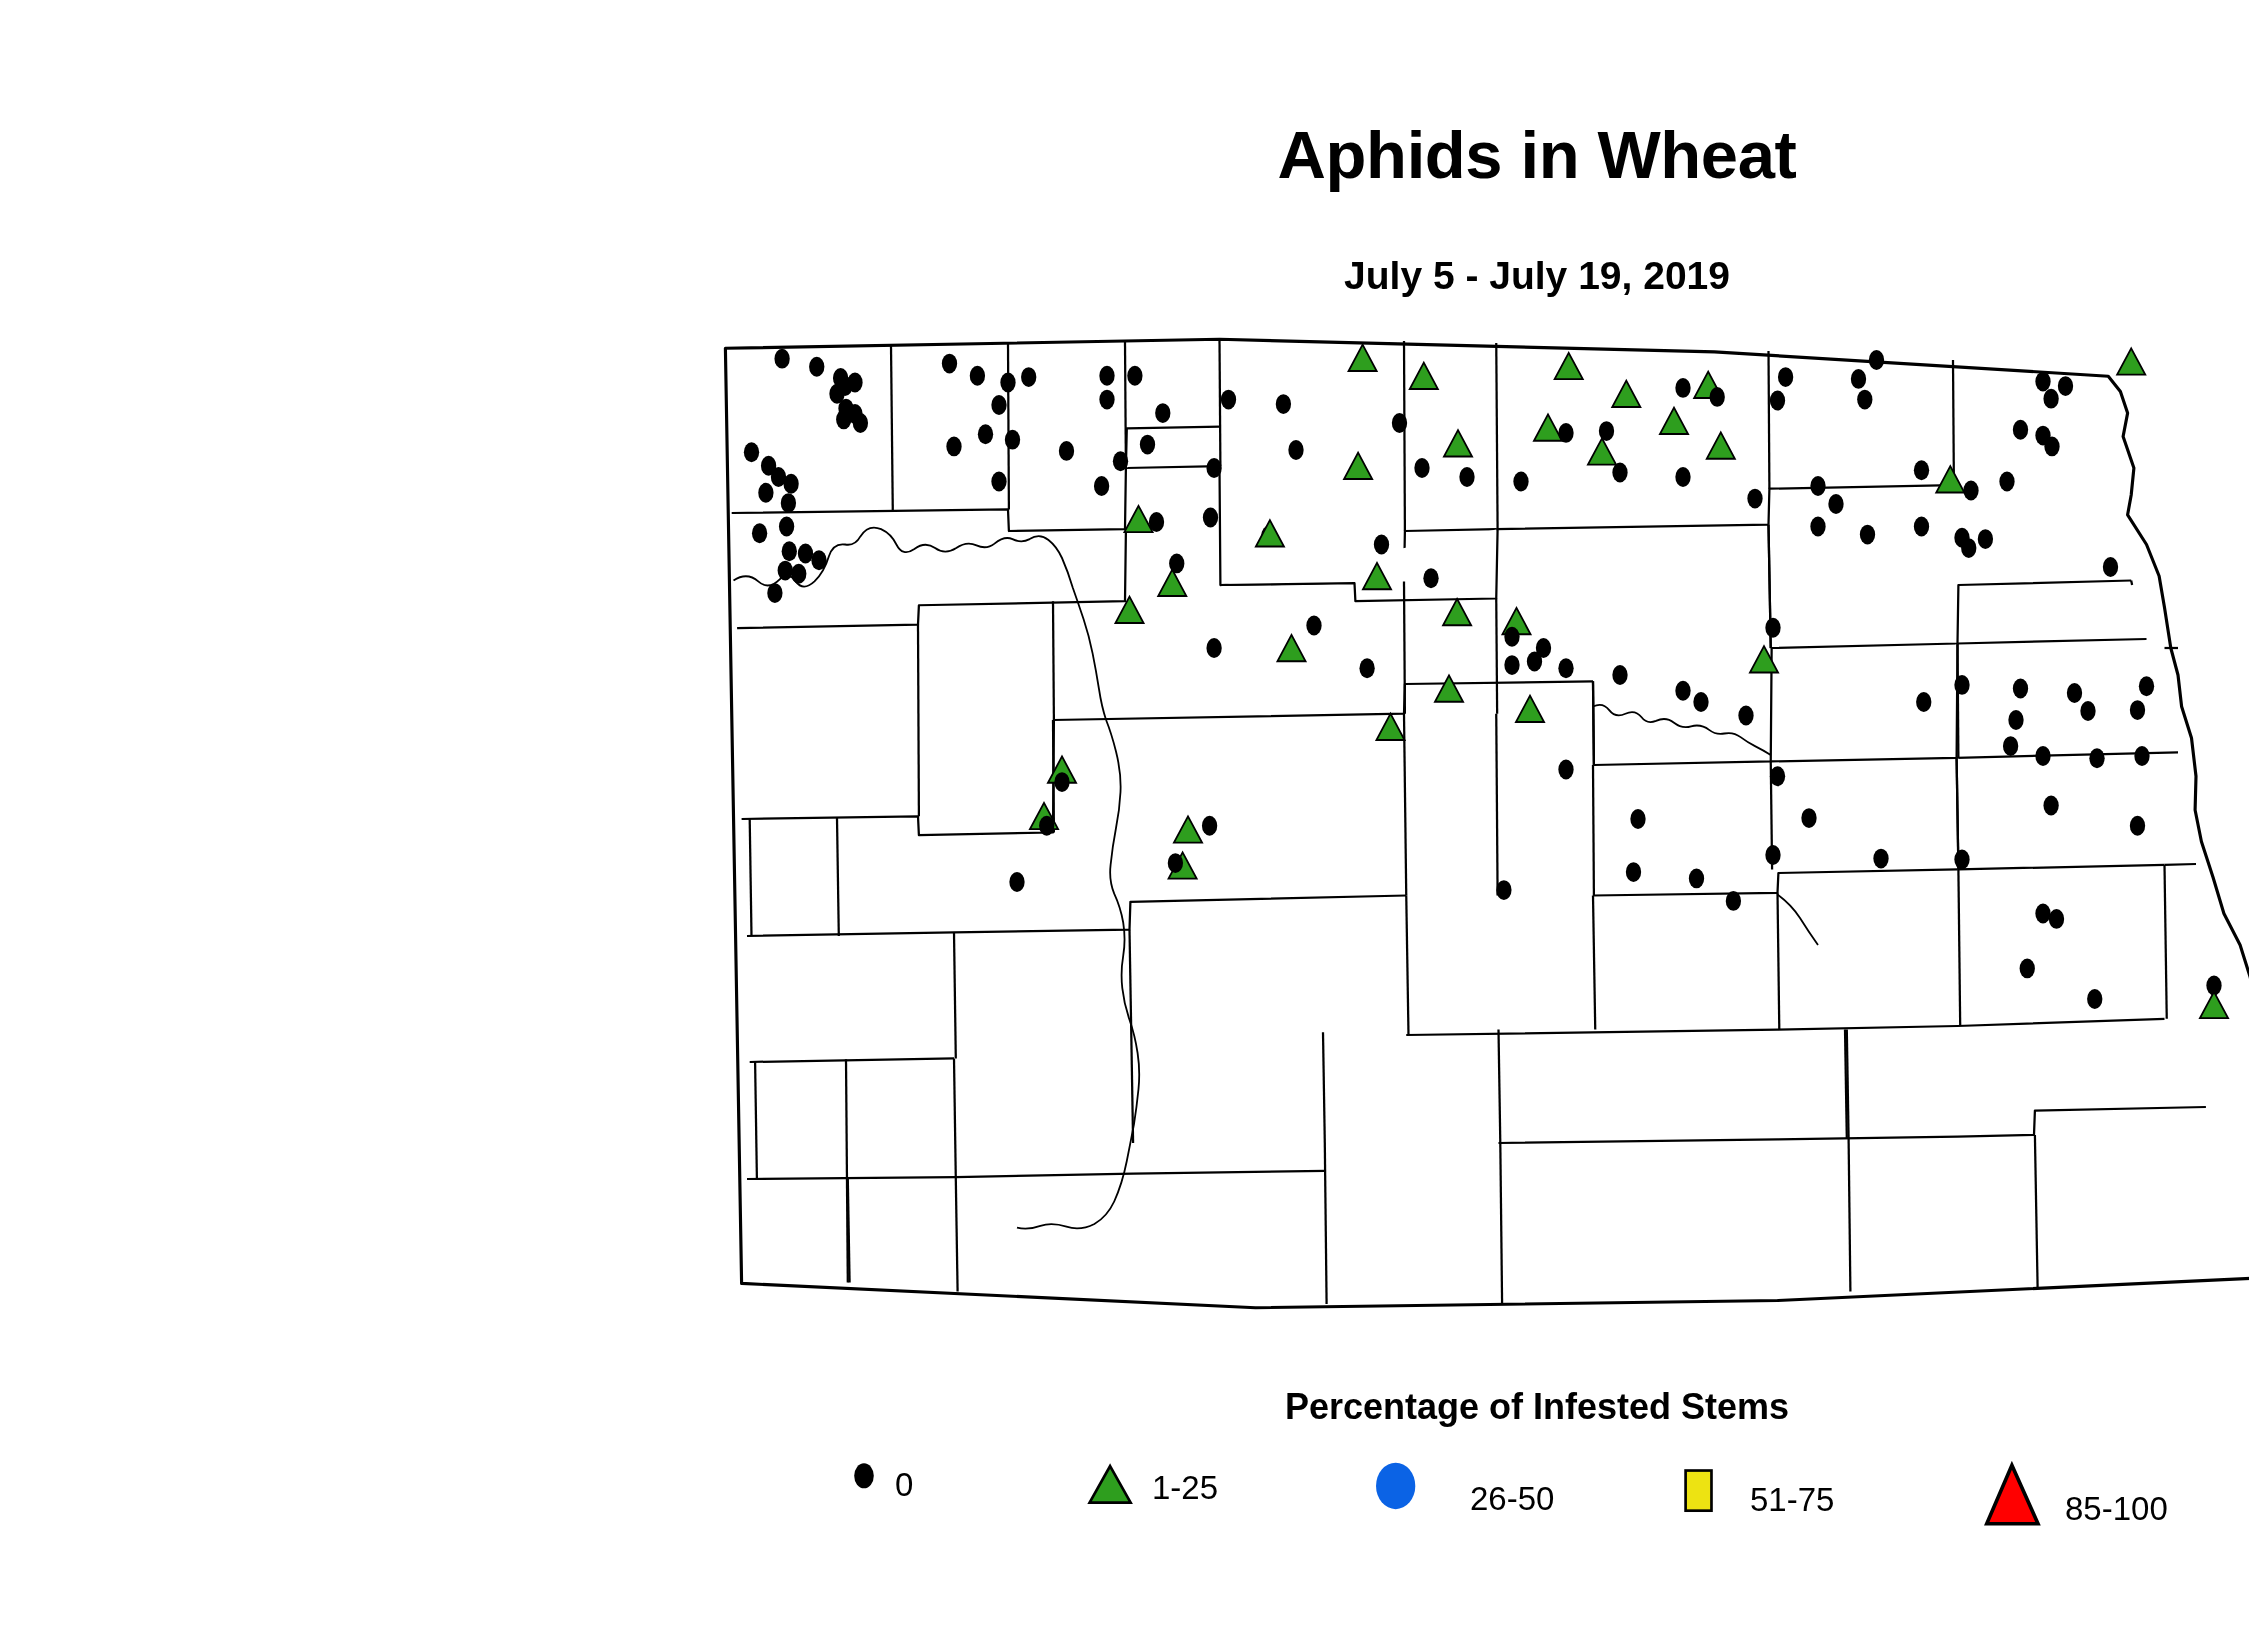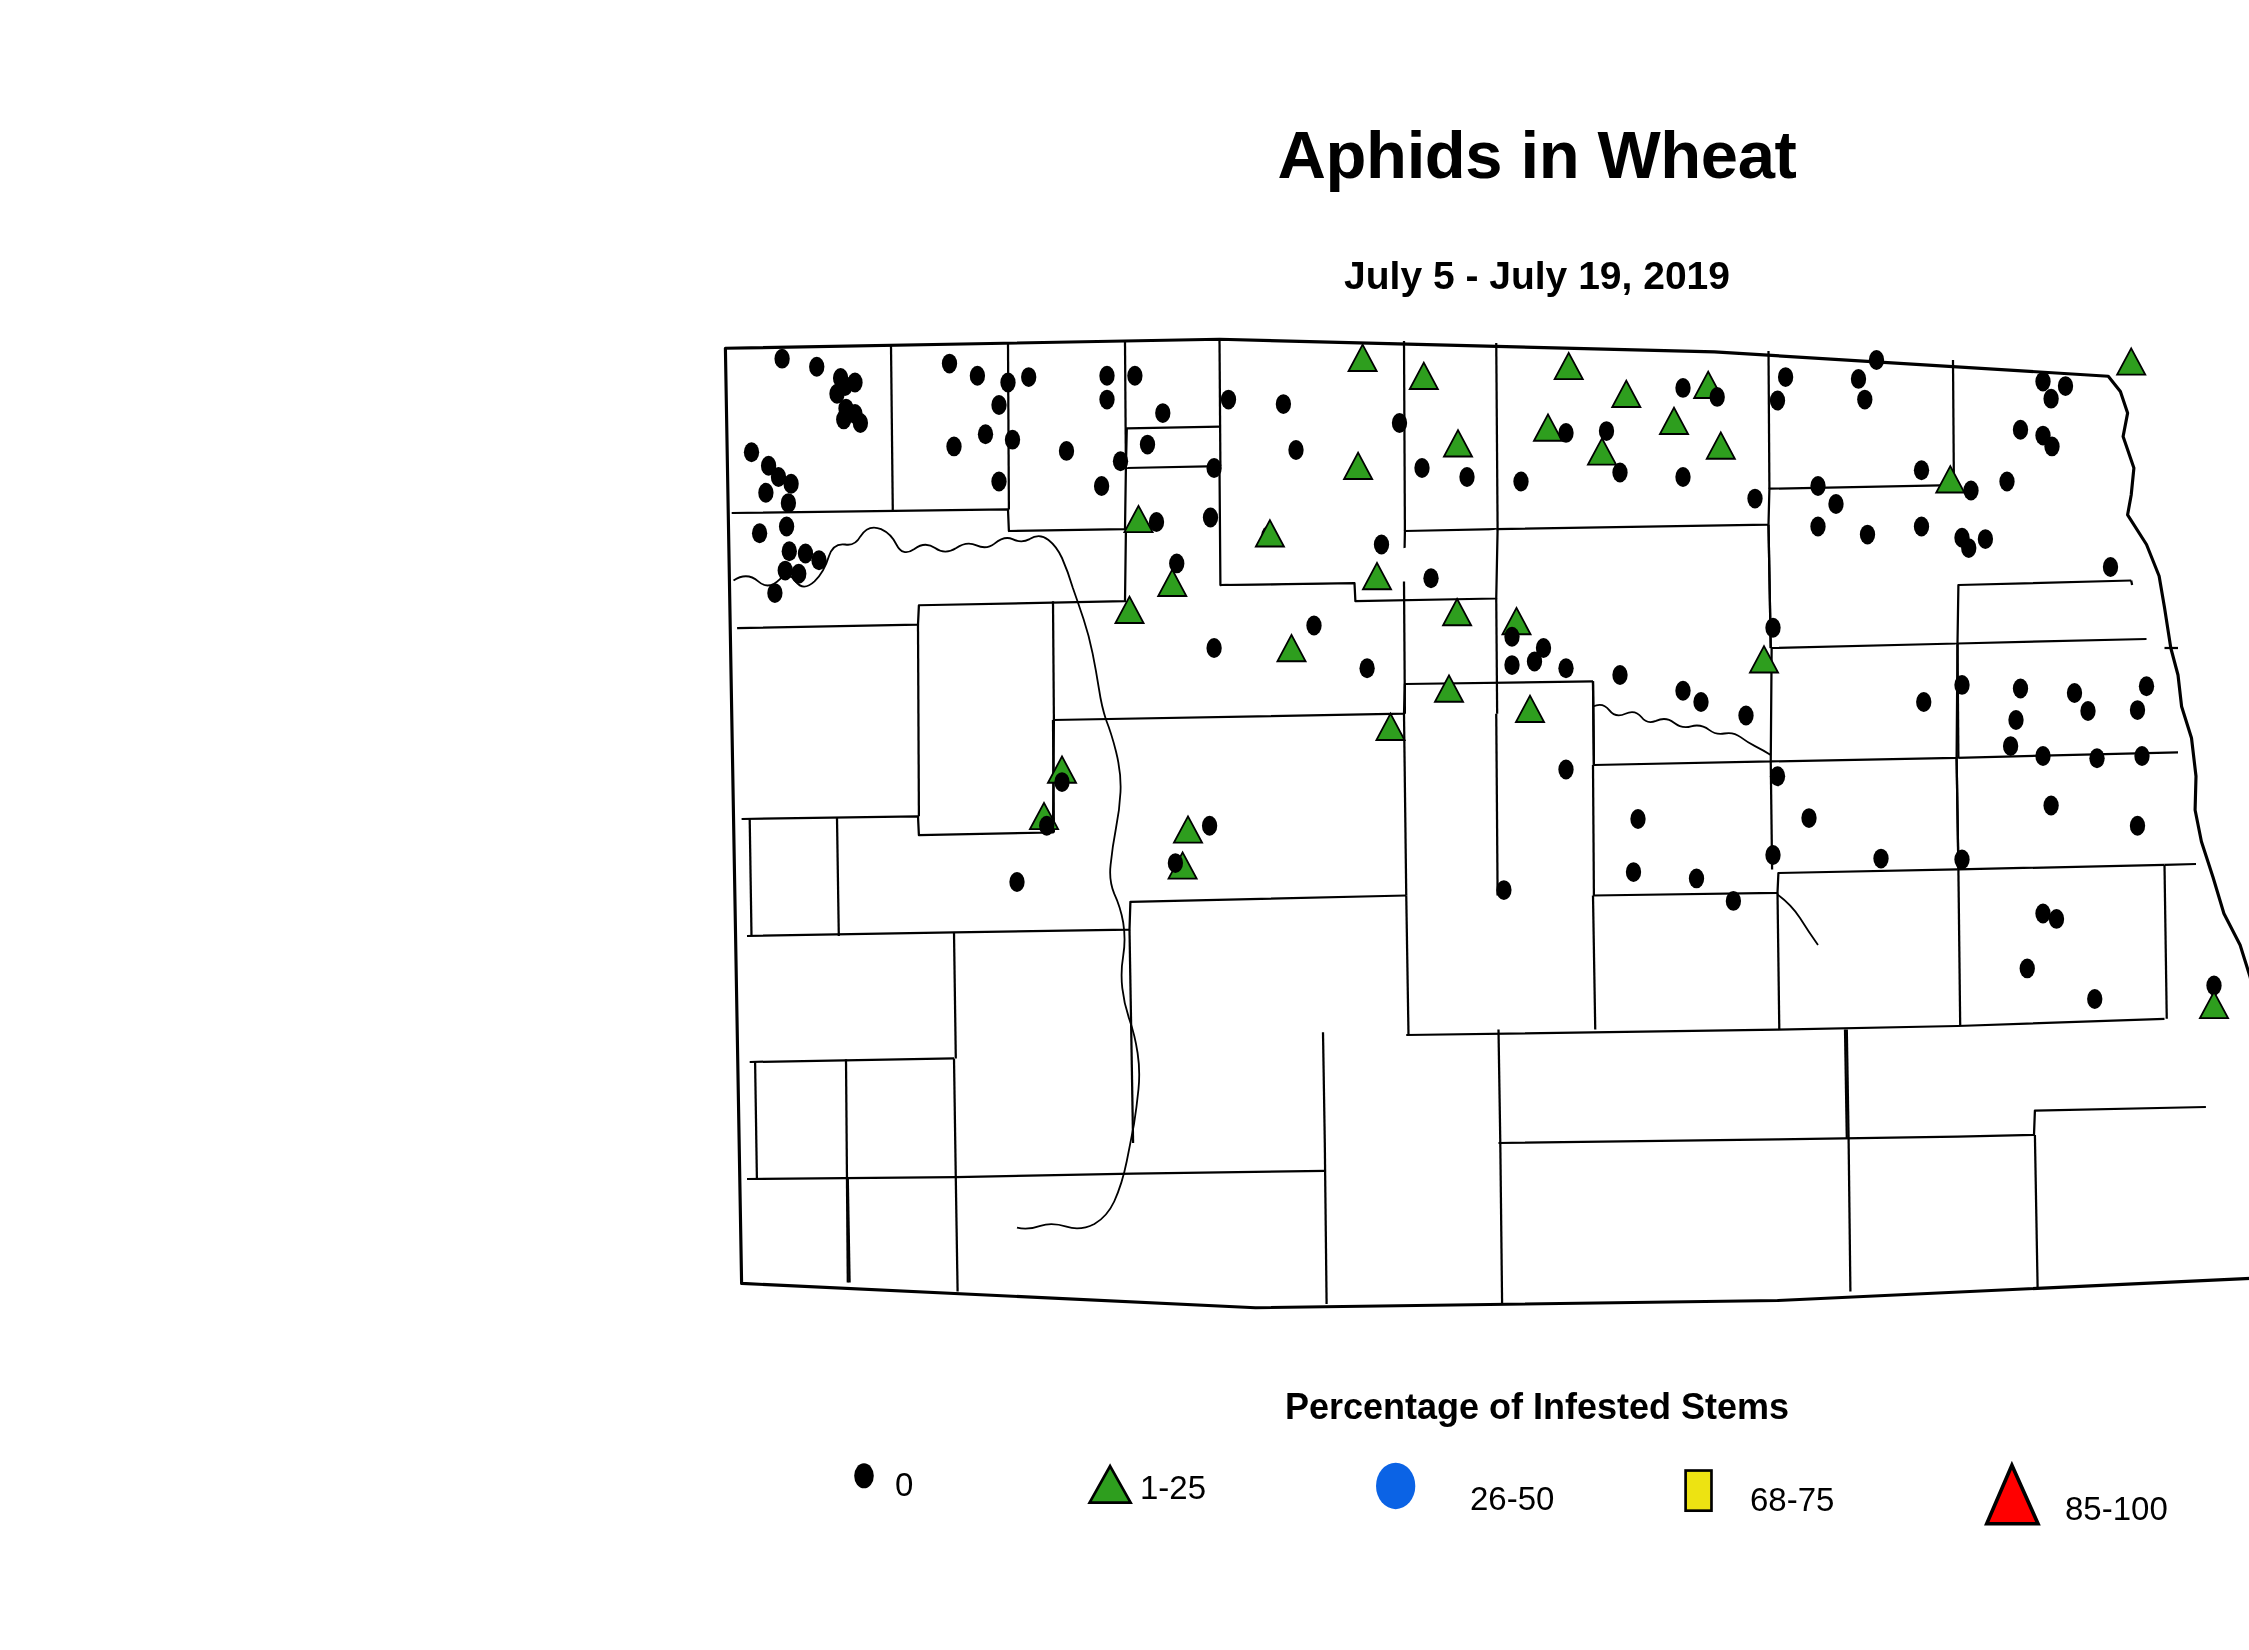--- a/index.html
+++ b/index.html
@@ -392,35 +392,35 @@
       <svg class="legend-sym" width="36" height="49" viewBox="0 0 80 110">
         <ellipse cx="40" cy="40" rx="22" ry="28" fill="#000000"></ellipse>
       </svg>
       <span class="legend-label" style="left:49px; top:8px;">0</span>
     </div>
 
     <div class="legend-item" style="left:238px;">
       <svg class="legend-sym" width="54" height="58" viewBox="0 0 120 130">
         <polygon points="58,18 104,100 12,100" fill="#2E9E1E" stroke="#000000" stroke-width="6"></polygon>
       </svg>
-      <span class="legend-label" style="left:56px; top:10.8px;">1-25</span>
+      <span class="legend-label" style="left:68px; top:10.8px;">1-25</span>
     </div>
 
     <div class="legend-item" style="left:522px;">
       <svg class="legend-sym" width="58" height="63" viewBox="0 0 130 140">
         <ellipse cx="62" cy="62" rx="44" ry="52" fill="#0B63E5"></ellipse>
       </svg>
       <span class="legend-label" style="left:81px; top:21.6px;margin-left:21px;">26-50</span>
     </div>
 
     <div class="legend-item" style="left:828px;">
       <svg class="legend-sym" width="58" height="67" viewBox="0 0 130 150">
         <rect x="26" y="28" width="58" height="90" fill="#EDE312" stroke="#000000" stroke-width="6"></rect>
       </svg>
-      <span class="legend-label" style="left:76px; top:22.5px;">68-75</span>
+      <span class="legend-label" style="left:76px; top:22.5px;">51-75</span>
     </div>
 
     <div class="legend-item" style="left:1138px;">
       <svg class="legend-sym" width="72" height="81" viewBox="0 0 160 180">
         <polygon points="62,16 120,146 6,146" fill="#FF0000" stroke="#000000" stroke-width="8"></polygon>
       </svg>
       <span class="legend-label" style="left:81px; top:32px;">85-100</span>
     </div>
   </div>
 

